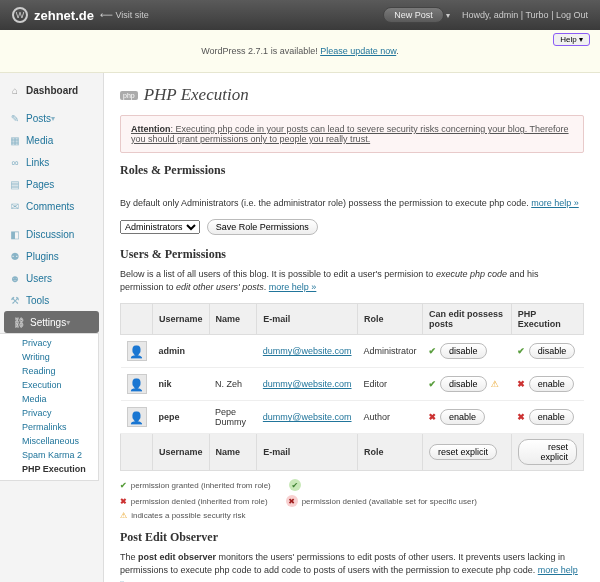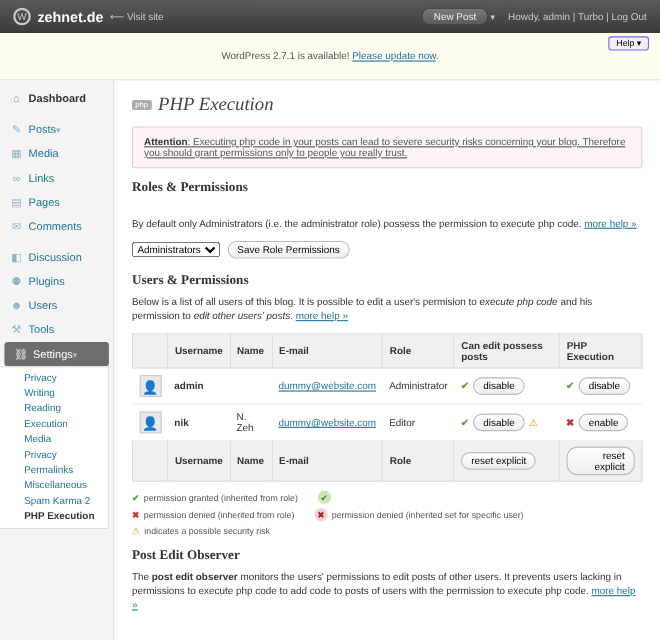--- a/index.html
+++ b/index.html
@@ -208,20 +208,39 @@
                 <span class="ico-warn">⚠</span>
               </div>
             </td>
             <td>
               <div class="perm-cell">
                 <span class="ico-no-inh">✖</span>
                 <button class="btn2">enable</button>
               </div>
             </td>
           </tr>
+          <tr>
+            <td><span class="avatar"></span></td>
+            <td><b>pepe</b></td>
+            <td>Pepe Dummy</td>
+            <td><a href="#" class="link">dummy@website.com</a></td>
+            <td>Author</td>
+            <td>
+              <div class="perm-cell">
+                <span class="ico-no-inh">✖</span>
+                <button class="btn2">enable</button>
+              </div>
+            </td>
+            <td>
+              <div class="perm-cell">
+                <span class="ico-no-inh">✖</span>
+                <button class="btn2">enable</button>
+              </div>
+            </td>
+          </tr>
         </tbody>
       <tfoot>
           <tr>
         <th></th>
         <th>Username</th>
         <th>Name</th>
         <th>E-mail</th>
         <th>Role</th>
         <th><button class="btn2">reset explicit</button></th>
         <th><button class="btn2">reset explicit</button></th>
@@ -237,21 +256,21 @@
       <li>
           <span class="ico-ok-exp">✔</span>
         </li>
       <li style="width:100%;"></li>
       <li>
           <span class="ico-no-inh">✖</span>
           <span>permission denied (inherited from role)</span>
         </li>
       <li>
           <span class="ico-no-exp">✖</span>
-          <span>permission denied (inherited set for specific user)</span>
+          <span>permission denied (available set for specific user)</span>
         </li>
       <li style="width:100%;"></li>
       <li>
           <span class="ico-warn">⚠</span>
           <span>indicates a possible security risk</span>
         </li>
     </ul>
 
     <h3 class="section">Post Edit Observer</h3>
     <p class="desc">

